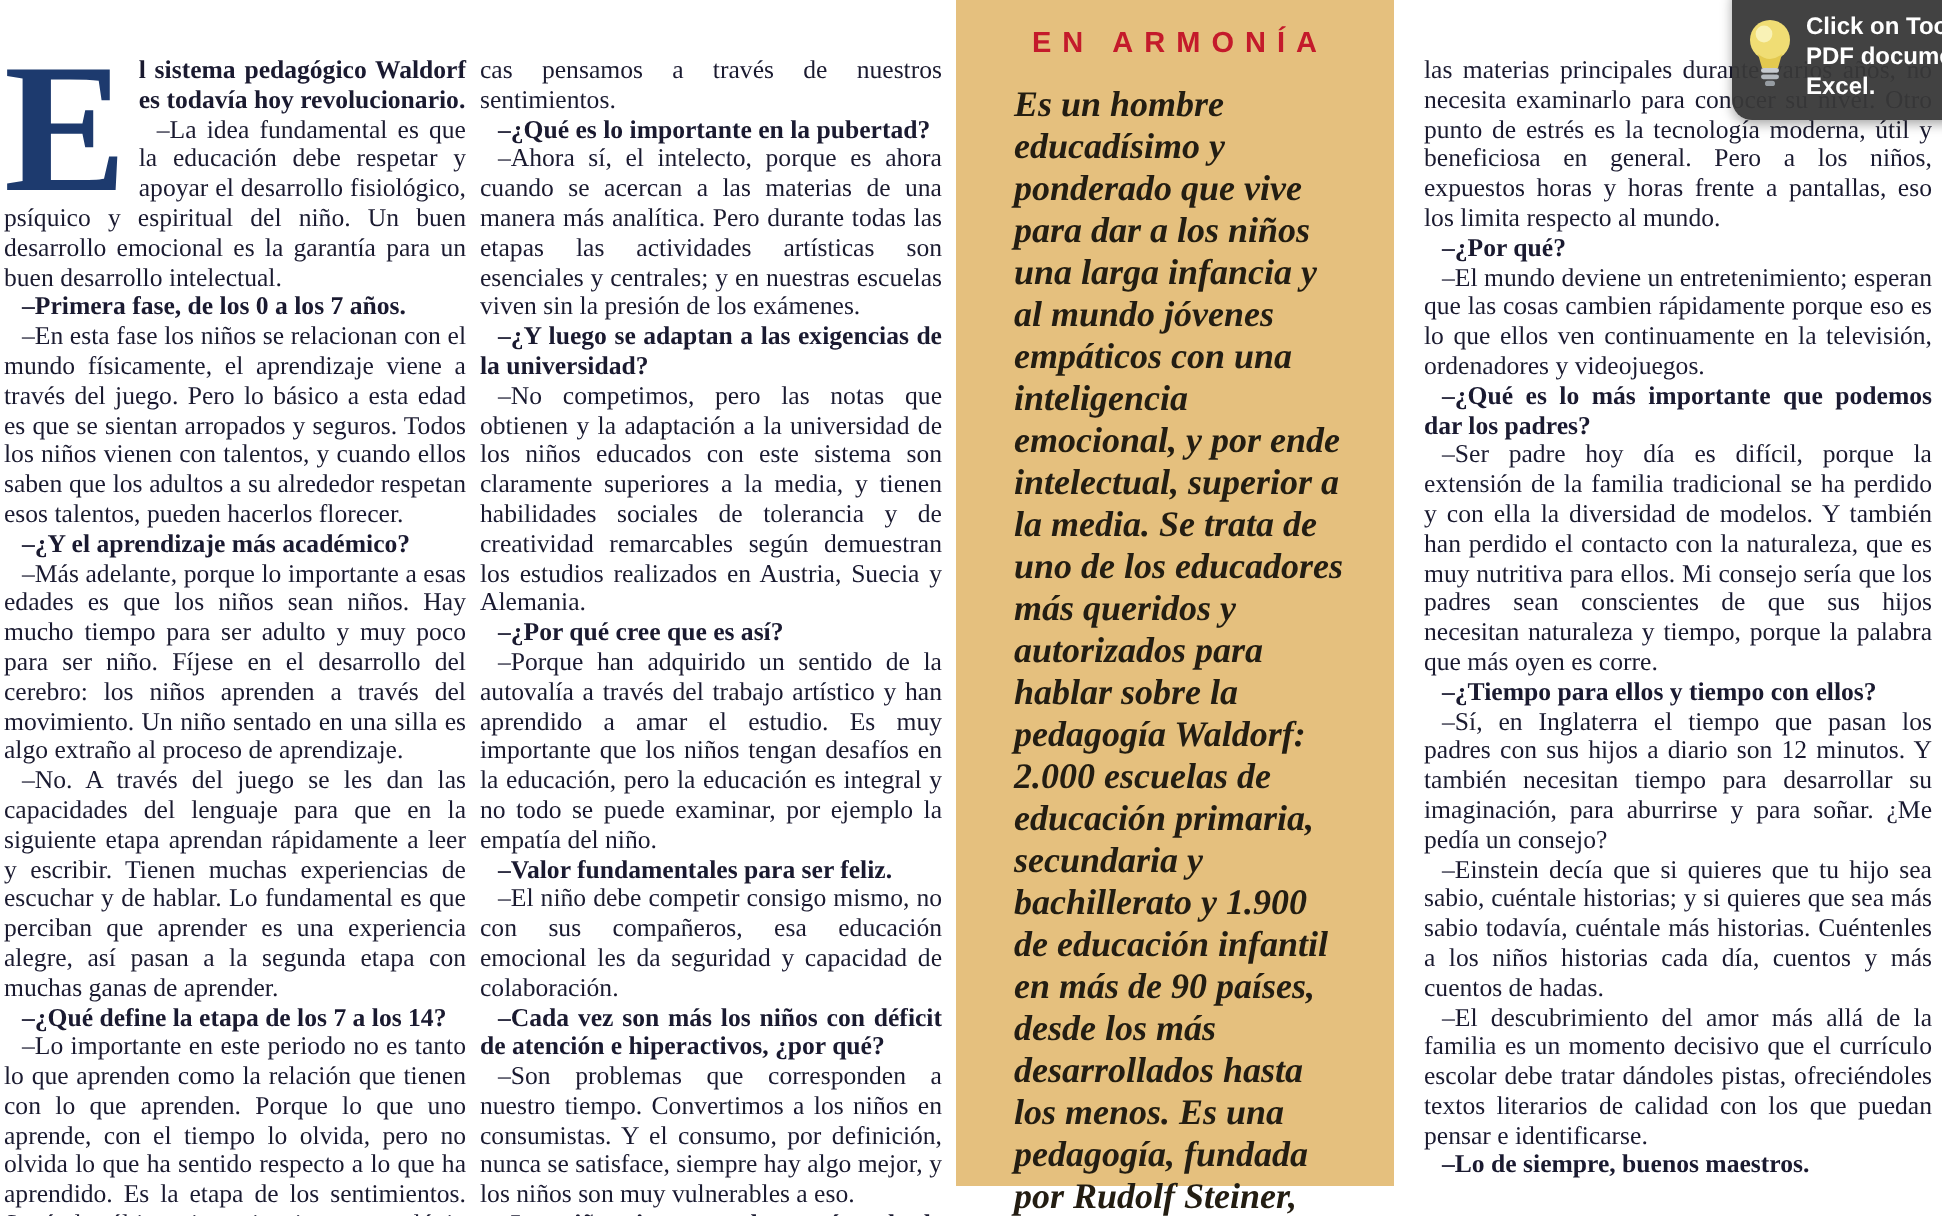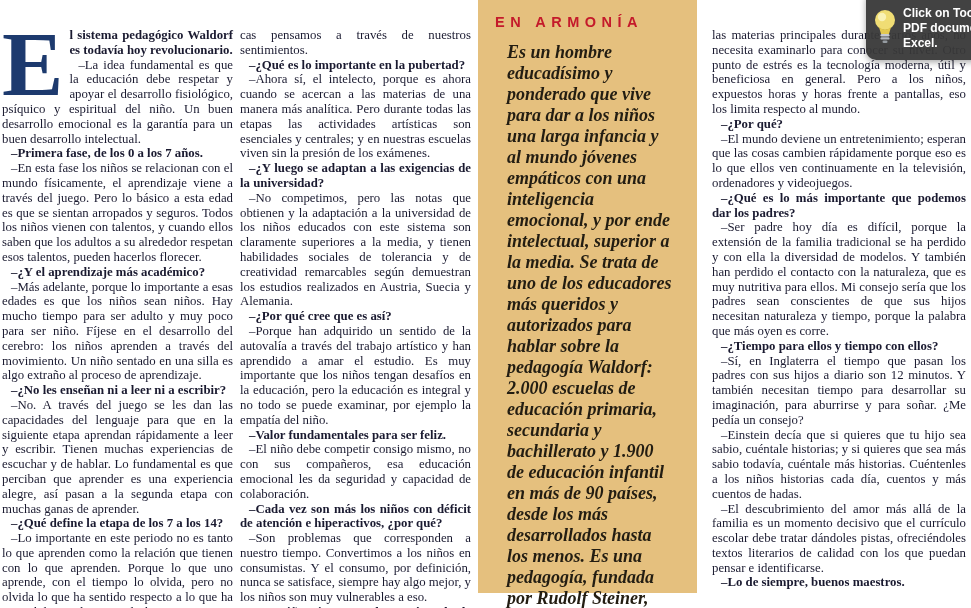--- a/index.html
+++ b/index.html
@@ -48,20 +48,21 @@
     padding:14px 12px 0 17px;
   }
   .tanbox .boxtitle{
     margin:0 0 12px 0;
     font-family:"Liberation Sans", sans-serif;
     font-weight:bold;
     font-size:14.5px;
     letter-spacing:0.38em;
     color:#c41a2b;
     white-space:nowrap;
+    text-align:center;
   }
   .tanbox .boxbody{
     margin:12px;
     font-family:"Liberation Serif", serif;
     font-weight:bold;
     font-style:italic;
     font-size:18px;
     line-height:21px;
     color:#231d12;
   }
@@ -98,21 +99,20 @@
 
   <div class="col" id="col1">
     <span class="dropcap">E</span>
     <p class="lead-q">l sistema pedagógico Waldorf es todavía hoy revolucionario.</p>
     <div>
         <p class="a">–La idea fundamental es que la educación debe respetar y apoyar el desarrollo fisiológico, psíquico y espiritual del niño. Un buen desarrollo emocional es la garantía para un buen desarrollo intelectual.</p>
         <p class="q">–Primera fase, de los 0 a los 7 años.</p>
         <p class="a">–En esta fase los niños se relacionan con el mundo físicamente, el aprendizaje viene a través del juego. Pero lo básico a esta edad es que se sientan arropados y seguros. Todos los niños vienen con talentos, y cuando ellos saben que los adultos a su alrededor respetan esos talentos, pueden hacerlos florecer.</p>
         <p class="q">–¿Y el aprendizaje más académico?</p>
         <p class="a">–Más adelante, porque lo importante a esas edades es que los niños sean niños. Hay mucho tiempo para ser adulto y muy poco para ser niño. Fíjese en el desarrollo del cerebro: los niños aprenden a través del movimiento. Un niño sentado en una silla es algo extraño al proceso de aprendizaje.</p>
-        <p class="q">–¿No les enseñan ni a leer ni a escribir?</p>
         <p class="a">–No. A través del juego se les dan las capacidades del lenguaje para que en la siguiente etapa aprendan rápidamente a leer y escribir. Tienen muchas experiencias de escuchar y de hablar. Lo fundamental es que perciban que aprender es una experiencia alegre, así pasan a la segunda etapa con muchas ganas de aprender.</p>
         <p class="q">–¿Qué define la etapa de los 7 a los 14?</p>
         <p class="a">–Lo importante en este periodo no es tanto lo que aprenden como la relación que tienen con lo que aprenden. Porque lo que uno aprende, con el tiempo lo olvida, pero no olvida lo que ha sentido respecto a lo que ha aprendido. Es la etapa de los sentimientos. Según las últimas investigaciones neurológi-</p>
       </div>
   </div>
 
   <div class="col" id="col2">
     <div>
         <p class="a flush">cas pensamos a través de nuestros sentimientos.</p>
         <p class="q">–¿Qué es lo importante en la pubertad?</p>

